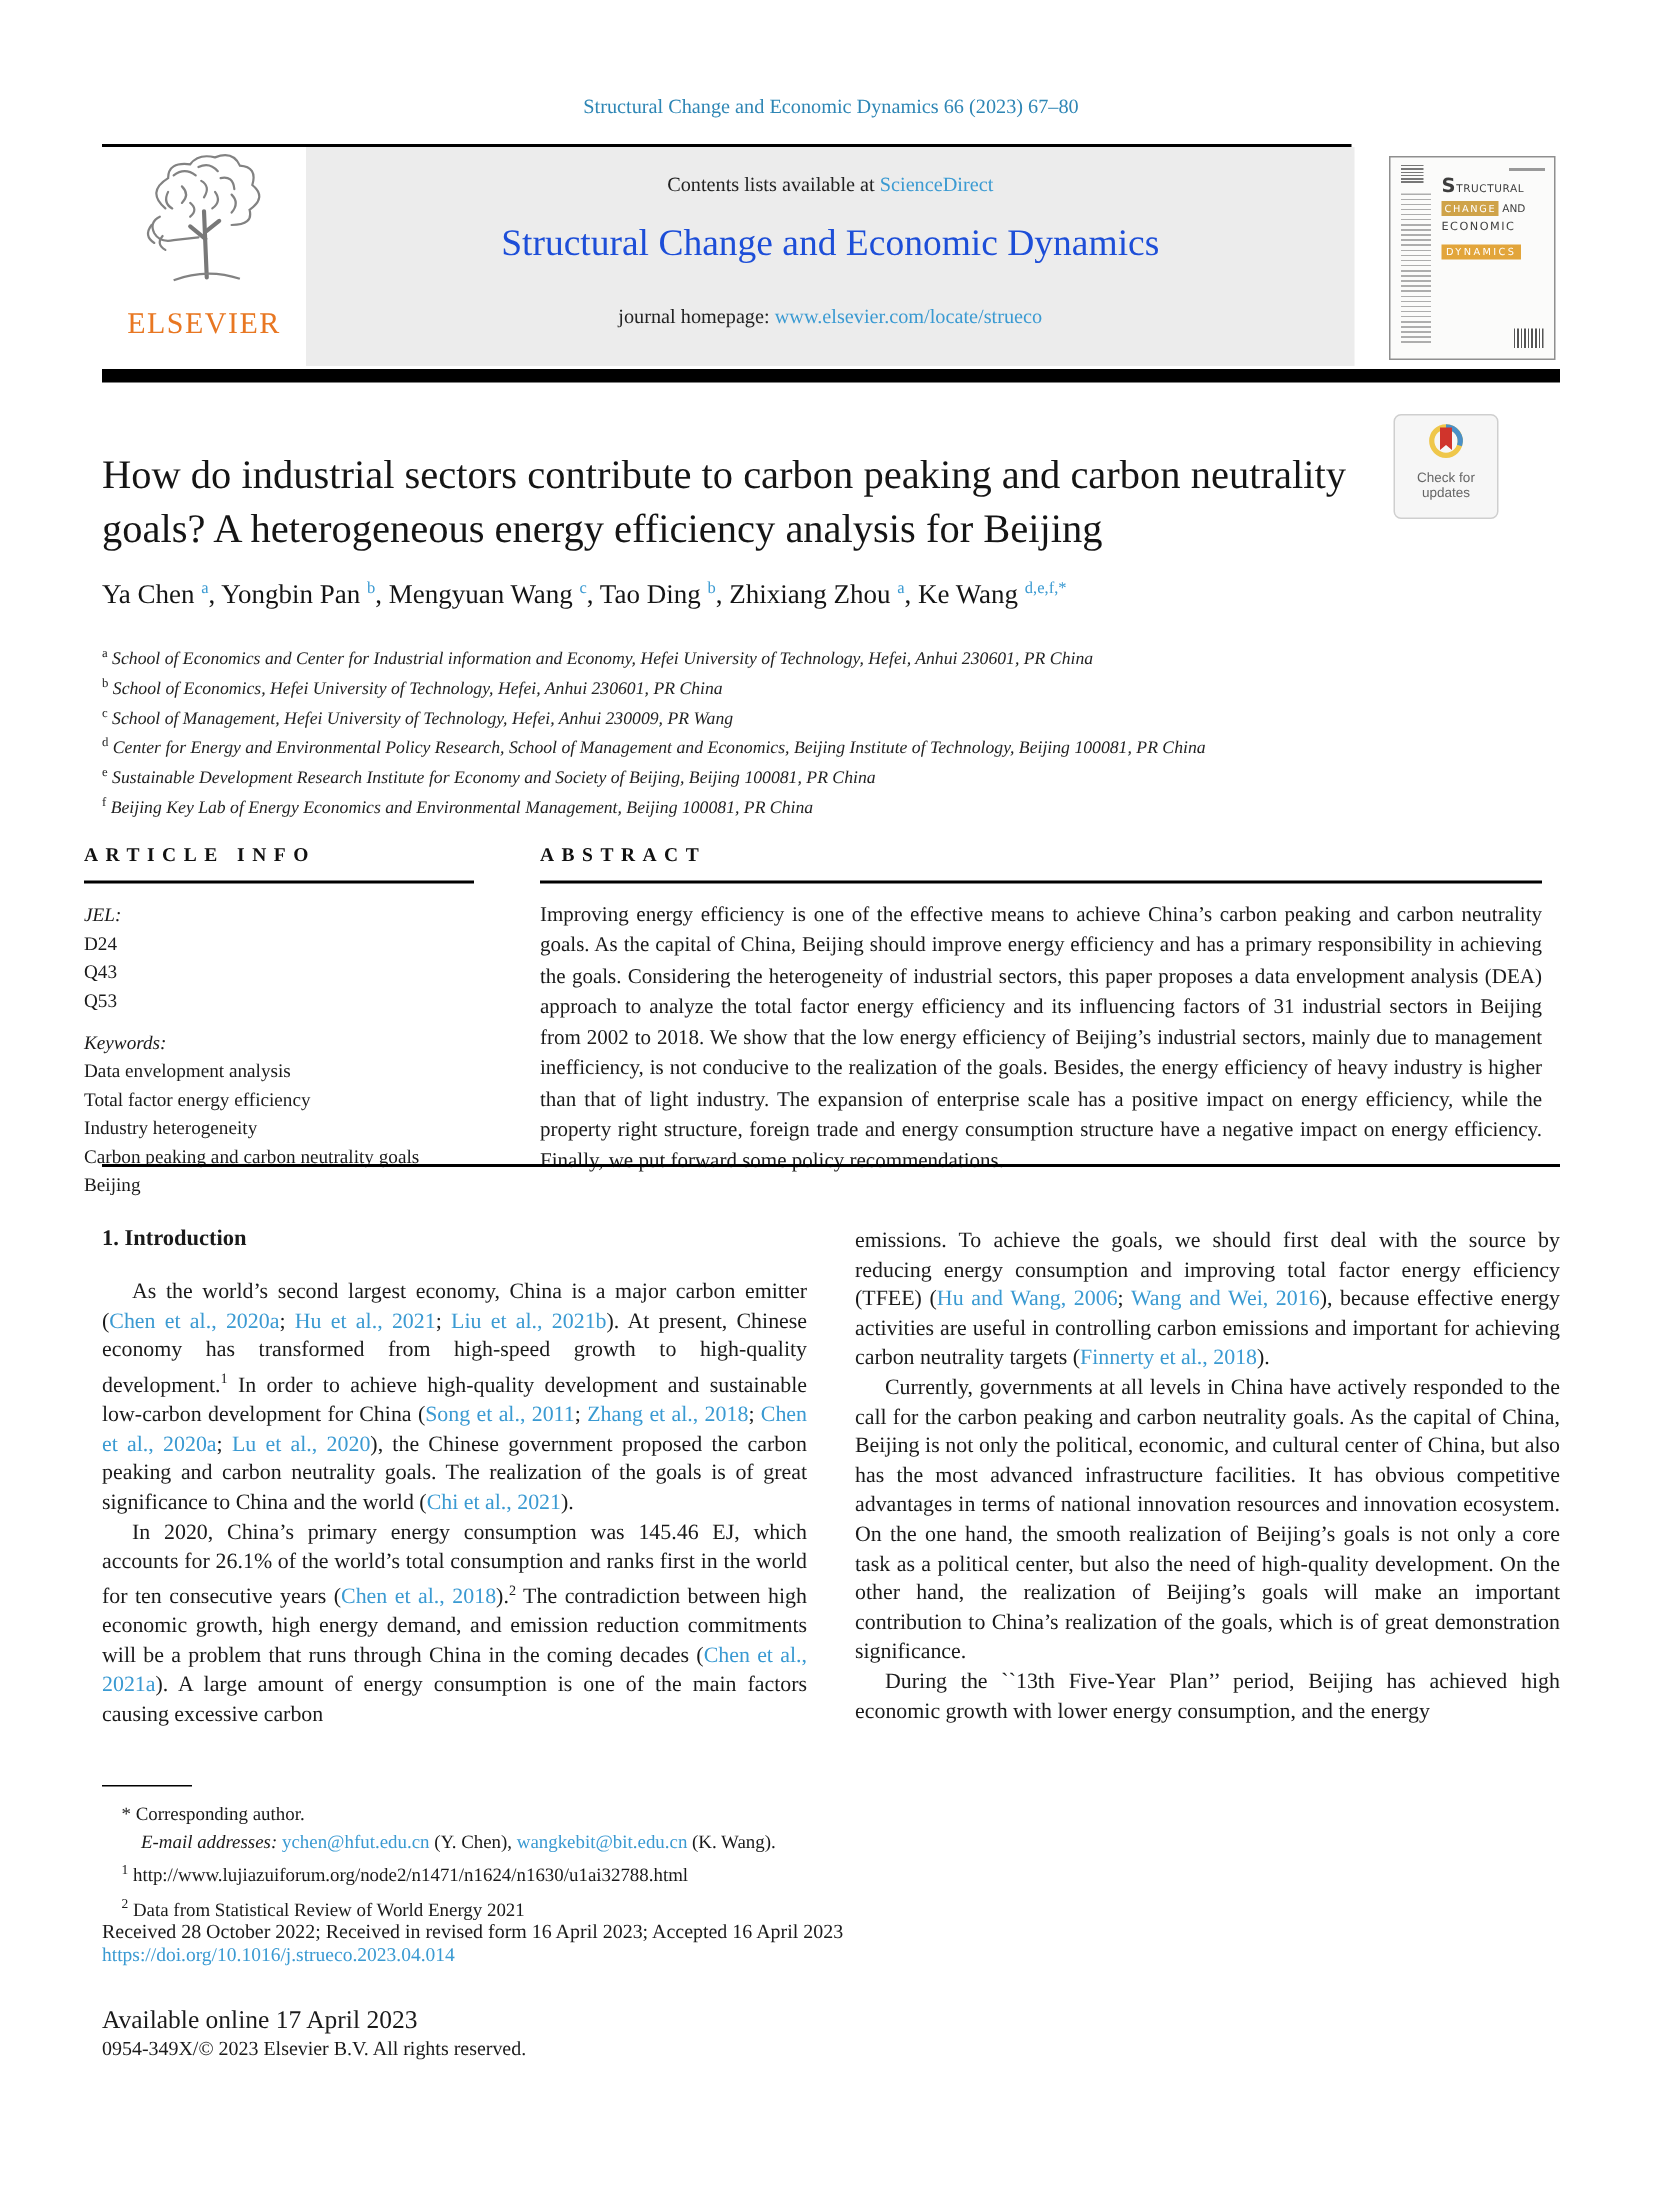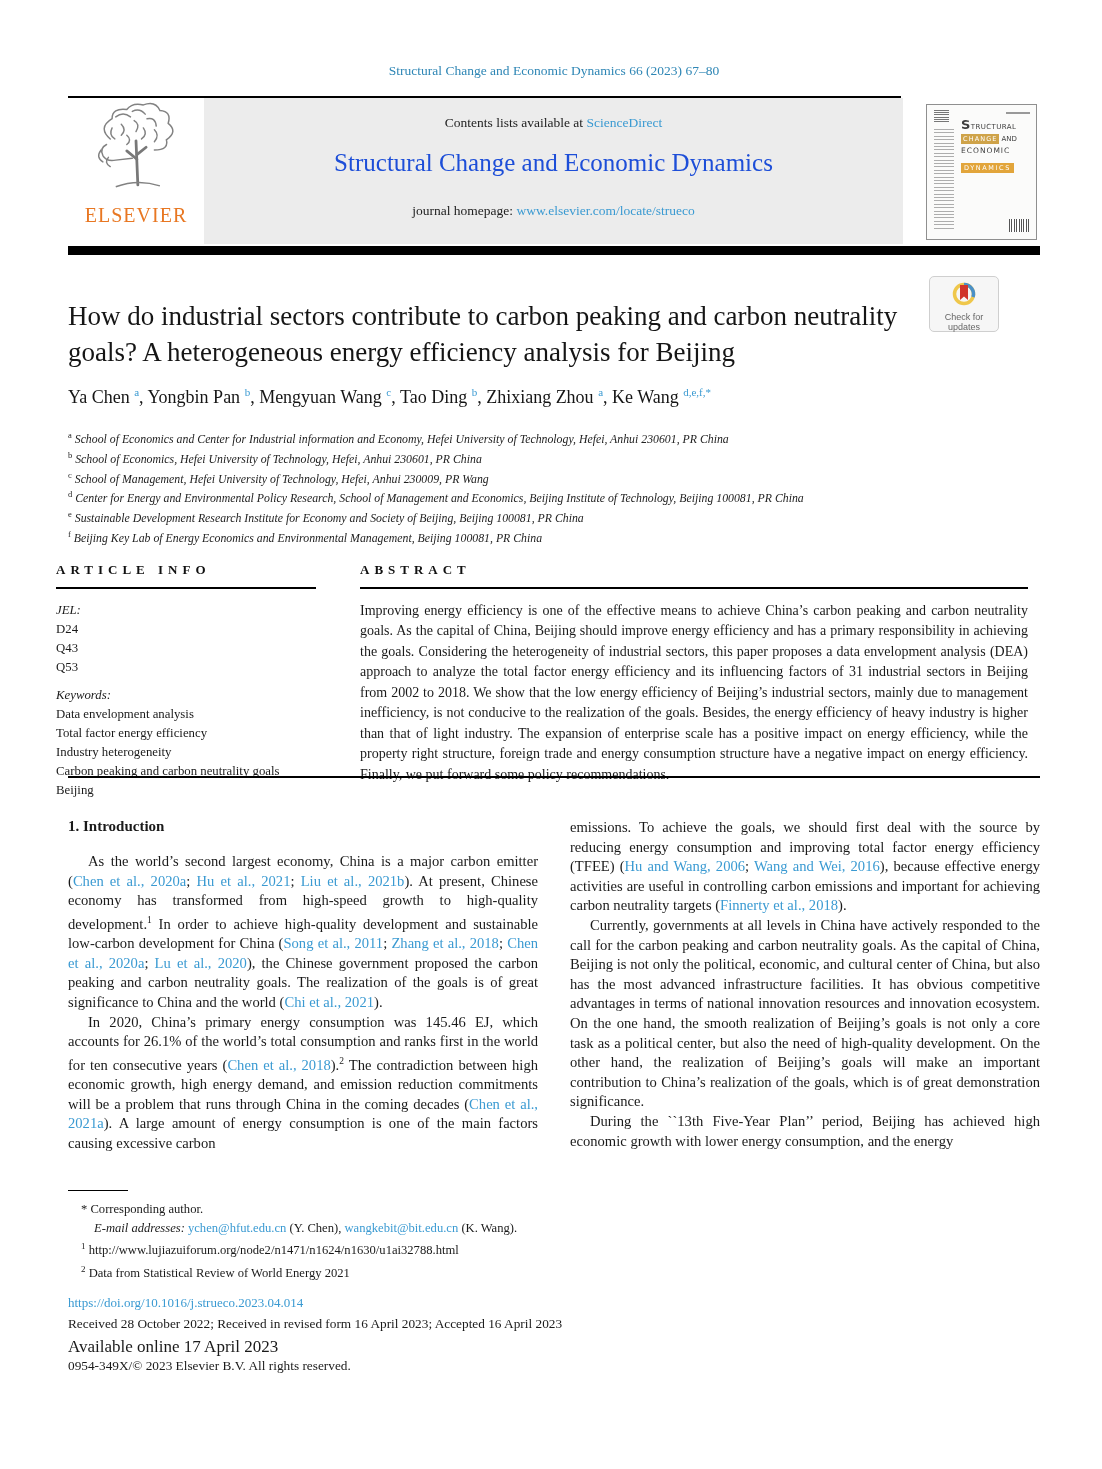--- a/index.html
+++ b/index.html
@@ -39,21 +39,21 @@
   .cover-and{color:#3d3d3d;font-size:7px;margin-left:2px;}
   .cover-economic{color:#3d3d3d;font-size:7.5px;letter-spacing:1px;margin-top:2px;}
   .cover-dynamics{display:inline-block;background:#e2a53b;color:#fff;font-size:6.5px;
                   letter-spacing:1.6px;padding:1px 3px;margin-top:3px;}
   .cover-barcode{position:absolute;right:7px;bottom:7px;width:20px;height:13px;
                  background:repeating-linear-gradient(90deg,#555 0 1px,#fff 1px 2.4px);}
 
   .thick-bar{position:absolute;top:246px;left:68px;width:972px;height:9px;background:#000;}
 
   
-  .check-badge{position:absolute;left:929px;top:276px;width:70px;height:56px;background:#f6f6f6;
+  .check-badge{position:absolute;left:929px;top:276px;width:70px;height:70px;background:#f6f6f6;
                border:1px solid #cfcfcf;border-radius:5px;text-align:center;box-sizing:border-box;
                padding-top:3px;}
   .check-badge-text{font-family:"Liberation Sans",sans-serif;font-size:9px;color:#666;line-height:1.15;}
 
   
   .article-title{position:absolute;left:68px;top:299px;width:830px;font-size:27px;
                  line-height:1.33;color:#151515;}
   .authors{position:absolute;left:68px;top:386px;width:900px;font-size:18px;color:#151515;}
   .authors sup{color:#3a9ad2;font-size:11px;}
   .affiliations{position:absolute;left:68px;top:428px;width:930px;font-size:11.8px;
@@ -84,21 +84,21 @@
 
   
   .footnotes{position:absolute;left:68px;top:1190px;width:580px;}
   .fn-sep{width:60px;height:1.3px;background:#000;margin-bottom:9px;}
   .footnote{font-size:12.6px;line-height:18.6px;padding-left:26px;text-indent:-13px;color:#1a1a1a;}
   .footnote.no-hang{text-indent:0;}
   .footnote sup{font-size:9px;}
 
   
   .doi-line{position:absolute;left:68px;top:1295px;font-size:13px;}
-  .received-line{position:absolute;left:68px;top:1316px;font-size:13.3px;}
+  .received-line{position:absolute;left:68px;top:1280px;font-size:13.3px;}
   .online-line{position:absolute;left:68px;top:1337px;font-size:17px;}
   .issn-line{position:absolute;left:68px;top:1358px;font-size:13.3px;}
 </style>
 </head>
 <body>
 
 <div class="page">
 
   <div class="journal-ref">Structural Change and Economic Dynamics 66 (2023) 67–80</div>
 

